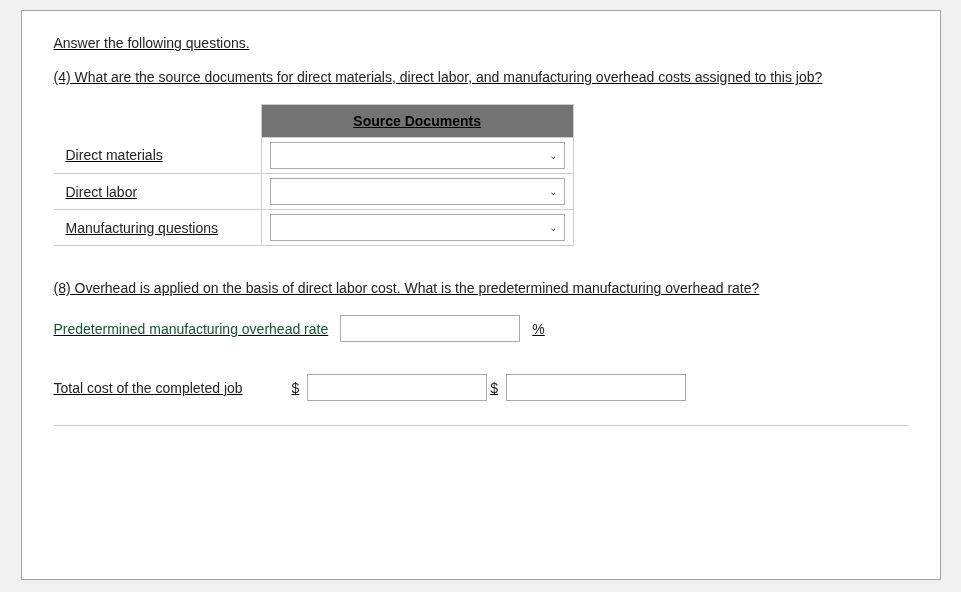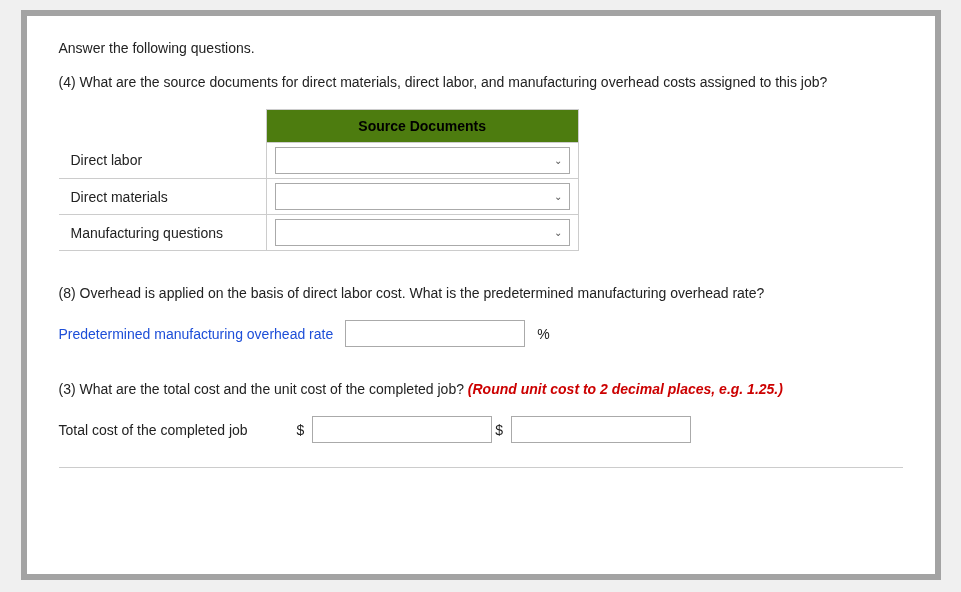--- a/index.html
+++ b/index.html
@@ -16,22 +16,23 @@
       justify-content: center;
       align-items: flex-start;
       min-height: 592px;
       padding: 10px;
     }
 
     .main-card {
       background: #ffffff;
       width: 920px;
       min-height: 570px;
-      border: 6px solid #a3a3a3;
+      border: 1px solid #a3a3a3;
       padding: 24px 32px;
+      text-decoration: underline;
     }
 
     .intro-text {
       font-size: 14px;
       color: #222;
       margin-bottom: 16px;
     }
 
     .question-text {
       font-size: 14px;
@@ -43,21 +44,21 @@
     .table-wrapper {
       margin-bottom: 32px;
     }
 
     table {
       border-collapse: collapse;
       width: 520px;
     }
 
     table thead tr th {
-      background: #4d7c0f;
+      background: #737373;
       text-align: center;
       font-weight: bold;
       font-size: 14px;
       padding: 8px 12px;
       border: 1px solid #cccccc;
     }
 
     table tbody tr td {
       padding: 8px 12px;
       border: 1px solid #cccccc;
@@ -111,21 +112,21 @@
 
     .overhead-rate-row {
       display: flex;
       align-items: center;
       margin-top: 16px;
       gap: 12px;
     }
 
     .overhead-rate-label {
       font-size: 14px;
-      color: #1d4ed8;
+      color: #14532d;
       min-width: 260px;
     }
 
     .overhead-rate-input {
       border: 1px solid #aaaaaa;
       padding: 5px 8px;
       font-size: 13px;
       width: 180px;
       outline: none;
     }
@@ -198,49 +199,49 @@
   <div class="table-wrapper">
     <p class="question-text">(4) What are the source documents for direct materials, direct labor, and manufacturing overhead costs assigned to this job?</p>
     <table>
       <thead>
         <tr>
           <th style="border:none; background:transparent;"></th>
           <th>Source Documents</th>
         </tr>
       </thead>
       <tbody>
+        <tr>
+          <td>Direct materials</td>
+          <td class="dropdown-cell">
+            <div class="dropdown-container">
+              <select>
+                <option value=""></option>
+                <option value="materials">Materials requisition slip</option>
+                <option value="time">Time ticket</option>
+                <option value="overhead">Predetermined overhead rate</option>
+              </select>
+              <span class="dropdown-arrow">⌄</span>
+            </div>
+          </td>
+        </tr>
         <tr>
           <td>Direct labor</td>
           <td class="dropdown-cell">
             <div class="dropdown-container">
               <select>
                 <option value=""></option>
                 <option value="materials">Materials requisition slip</option>
                 <option value="time">Time ticket</option>
                 <option value="overhead">Predetermined overhead rate</option>
               </select>
               <span class="dropdown-arrow">⌄</span>
             </div>
           </td>
         </tr>
         <tr>
-          <td>Direct materials</td>
-          <td class="dropdown-cell">
-            <div class="dropdown-container">
-              <select>
-                <option value=""></option>
-                <option value="materials">Materials requisition slip</option>
-                <option value="time">Time ticket</option>
-                <option value="overhead">Predetermined overhead rate</option>
-              </select>
-              <span class="dropdown-arrow">⌄</span>
-            </div>
-          </td>
-        </tr>
-        <tr>
           <td>Manufacturing questions</td>
           <td class="dropdown-cell">
             <div class="dropdown-container">
               <select>
                 <option value=""></option>
                 <option value="materials">Materials requisition slip</option>
                 <option value="time">Time ticket</option>
                 <option value="overhead">Predetermined overhead rate</option>
               </select>
               <span class="dropdown-arrow">⌄</span>
@@ -254,24 +255,20 @@
   <div class="section-2">
     <p class="question-text">(8) Overhead is applied on the basis of direct labor cost. What is the predetermined manufacturing overhead rate?</p>
     <div class="overhead-rate-row">
       <span class="overhead-rate-label">Predetermined manufacturing overhead rate</span>
       <input class="overhead-rate-input" type="text" value="" style="">
       <span class="percent-sign">%</span>
     </div>
   </div>
 
   <div class="section-3">
-    <p class="question-text">
-      <span>(3) What are the total cost and the unit cost of the completed job?</span>
-      <span class="red-note">(Round unit cost to 2 decimal places, e.g. 1.25.)</span>
-    </p>
     <div class="cost-rows">
       <div class="cost-row">
         <span class="cost-row-label">Total cost of the completed job</span>
         <span class="dollar-sign">$</span>
         <input class="cost-input" type="text" value="" style="">
       </div>
       <div class="cost-row">
         <span class="dollar-sign">$</span>
         <input class="cost-input" type="text" value="" style="">
       </div>

